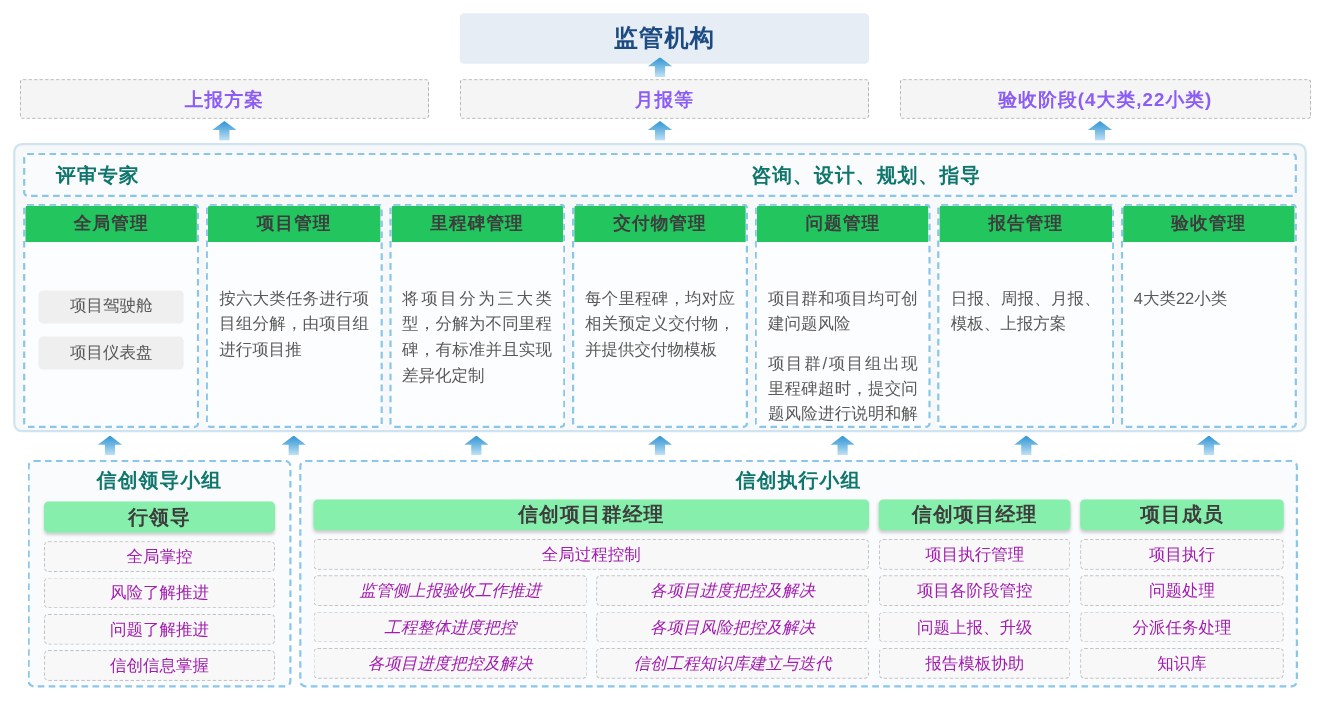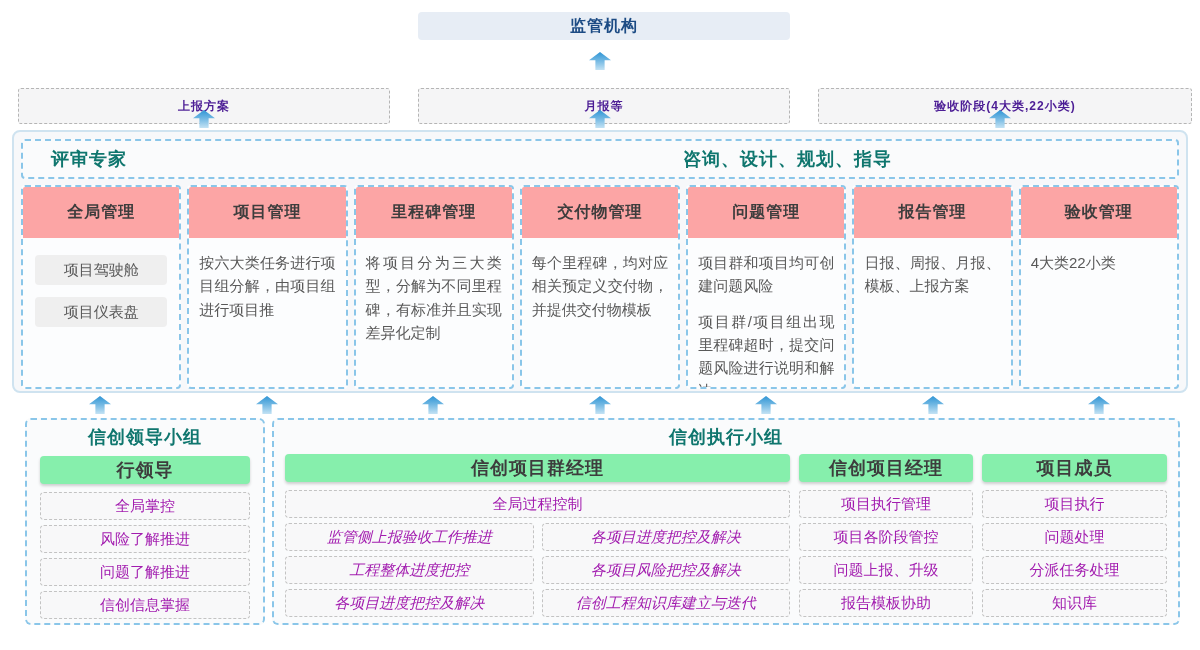--- a/index.html
+++ b/index.html
@@ -4,32 +4,32 @@
 <style>
   html,body{margin:0;padding:0;}
   body{
     width:1200px;height:650px;position:relative;background:#ffffff;
     font-family:"Liberation Sans", sans-serif;color:#3f3f3f;overflow:hidden;
   }
   .abs{position:absolute;}
 
   
   .regulator{
-    left:418px;top:12px;width:372px;height:28px;
+    left:418px;top:12px;width:372px;height:46px;
     background:#e7edf5;border-radius:4px;
     display:flex;align-items:center;justify-content:center;
-    font-size:16px;font-weight:bold;color:#1c4b84;letter-spacing:1px;
+    font-size:22px;font-weight:bold;color:#1c4b84;letter-spacing:1px;
   }
 
   
   .report-box{
-    top:88px;height:34px;background:#f5f5f6;
+    top:72px;height:34px;background:#f5f5f6;
     border:1px dashed #b5b5b5;border-radius:3px;
     display:flex;align-items:center;justify-content:center;
-    font-size:12px;font-weight:bold;color:#4c1d95;letter-spacing:1px;
+    font-size:17px;font-weight:bold;color:#8b5cf6;letter-spacing:1px;
   }
   .rb1{left:18px;width:370px;}
   .rb2{left:418px;width:370px;}
   .rb3{left:818px;width:372px;}
 
   
   .arrow{
     width:22px;height:18px;
     background:linear-gradient(to top,#c3e2f4 0%,#6eb6e2 55%,#2f95d5 100%);
     clip-path:polygon(50% 0,100% 46%,71% 46%,71% 100%,29% 100%,29% 46%,0 46%);
@@ -48,25 +48,25 @@
   .blue-title{font-size:18px;font-weight:bold;color:#0f766e;letter-spacing:1px;}
   .expert-strip .left-t{margin-left:28px;}
   .expert-strip .right-t{position:absolute;left:660px;top:0;height:100%;display:flex;align-items:center;}
 
   .columns{display:flex;gap:6px;height:204px;}
   .col{
     flex:1;box-sizing:border-box;border:2px dashed #8ac6e9;border-radius:4px;
     background:#fcfdfe;overflow:hidden;
   }
   .col-header{
-    height:51px;background:#fca5a5;display:flex;align-items:center;justify-content:center;
+    height:33px;background:#22c55e;display:flex;align-items:center;justify-content:center;
     font-size:16px;font-weight:bold;color:#3d3d3d;letter-spacing:1px;
   }
   .col-body{padding:13px 10px;font-size:15px;line-height:1.55;color:#595959;
-    text-align:justify;}
+    text-align:justify;margin-top:27px;}
   .col-body p{margin:0 0 12px 0;}
   .pill{
     background:#efefef;border-radius:4px;height:30px;margin:4px 2px 12px 2px;
     display:flex;align-items:center;justify-content:center;
     font-size:15px;color:#595959;
   }
 
   
   .group{
     box-sizing:border-box;border:2px dashed #8ac6e9;border-radius:6px;background:#fafbfc;

